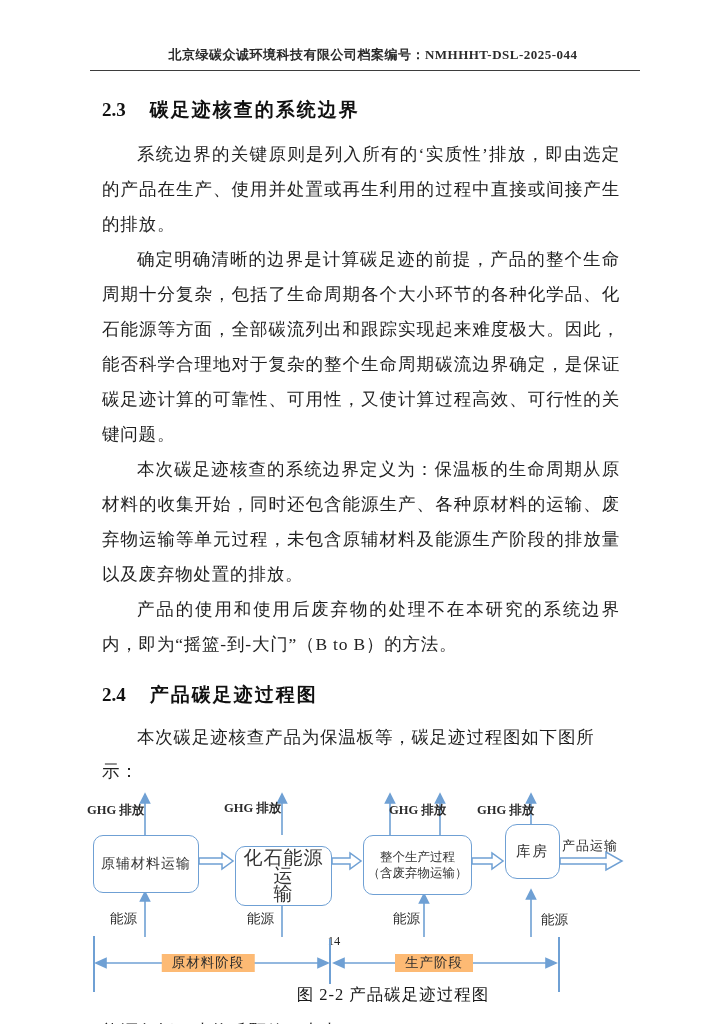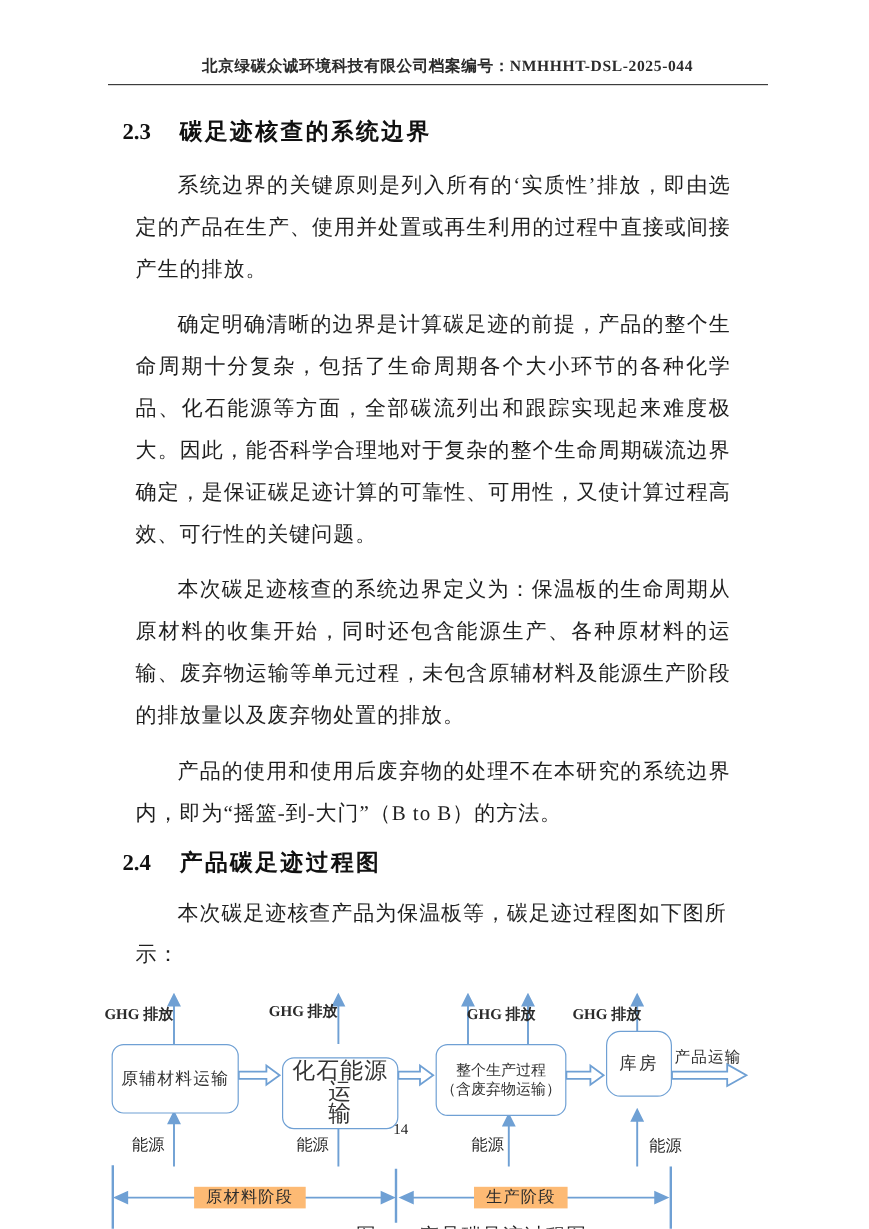--- a/index.html
+++ b/index.html
@@ -14,23 +14,23 @@
     display:flex; justify-content:center; align-items:flex-end;
     padding:46px 84px 6px 106px; font-size:13px; font-weight:bold; color:#2b2b2b;
     letter-spacing:0.5px;
   }
   .hdr-rule { border:none; border-top:1.8px solid #3d3d3d; margin:0 84px 0 90px; height:0; }
 
   
   main { padding:0 104px 0 102px; }
   h2.sec { font-size:19px; font-weight:bold; margin:26px 0 14px 0; letter-spacing:2px; color:#111; }
   h2.sec .sec-num { letter-spacing:0; margin-right:24px; }
-  h2.sec24 { margin-top:6px; margin-bottom:12px; }
+  h2.sec24 { margin-top:20px; margin-bottom:12px; }
   p.body {
-    font-size:17.5px; line-height:35px; margin:11px; text-align:justify;
+    font-size:17.5px; line-height:35px; margin:0; text-align:justify;
     text-indent:2em; letter-spacing:0.8px; color:#1f1f1f;
   }
   p.intro { line-height:34px; text-align:left; }
 
   
   .diagram {
     position:relative; width:724px; height:224px; margin-left:-102px;
   }
   .diagram svg { position:absolute; left:0; top:0; z-index:1; }
   .dbox {

